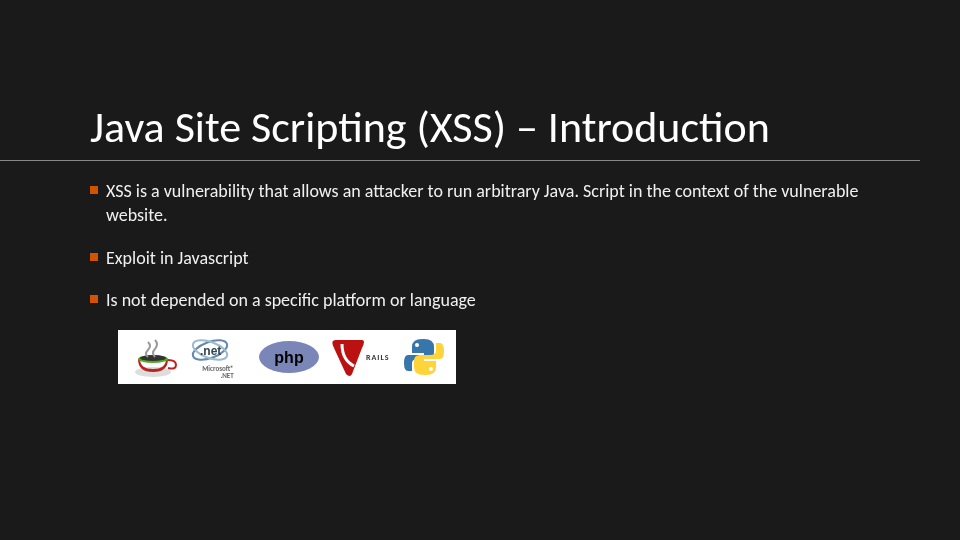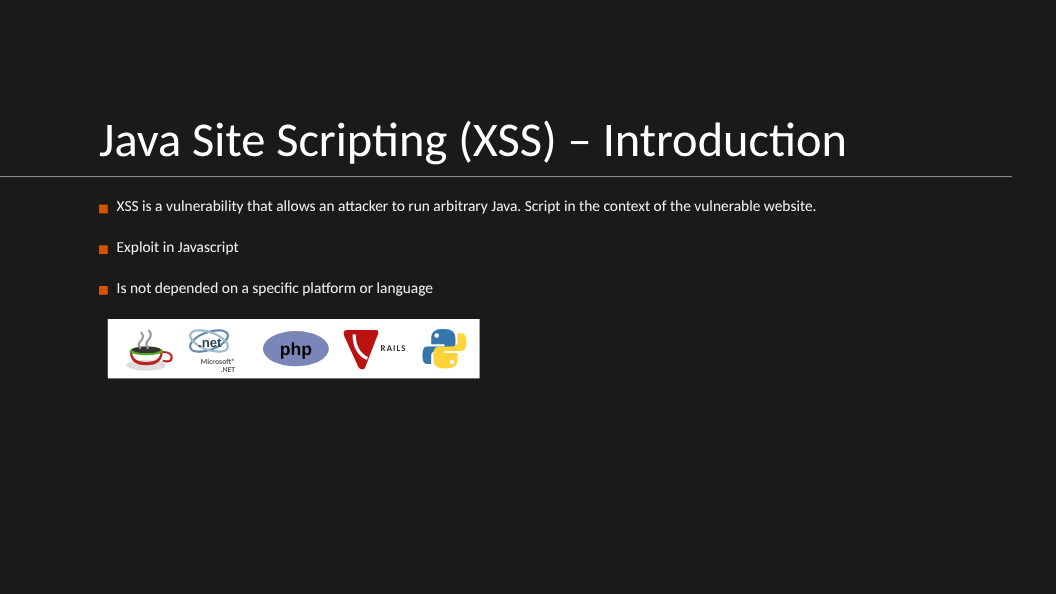--- a/index.html
+++ b/index.html
@@ -26,38 +26,38 @@
     letter-spacing: 0px;
   }
   .content {
     padding-left: 90px;
     padding-right: 60px;
   }
   .bullet {
     display: flex;
     align-items: flex-start;
     margin-bottom: 18px;
-    font-size: 14px;
+    font-size: 18px;
     line-height: 1.35;
     color: #f0f0f0;
   }
   .bullet .square {
     width: 8px;
     height: 8px;
     background: #d35400;
     flex-shrink: 0;
     margin-top: 7px;
     margin-right: 8px;
   }
   .bullet .text {
     flex: 1;
   }
   .logos {
     margin-top: 4px;
-    margin-left: 8px;
+    margin-left: 28px;
     display: flex;
     align-items: center;
     gap: 0;
     background: #ffffff;
     width: fit-content;
     padding: 2px 4px;
   }
   .logo {
     height: 50px;
     display: flex;

